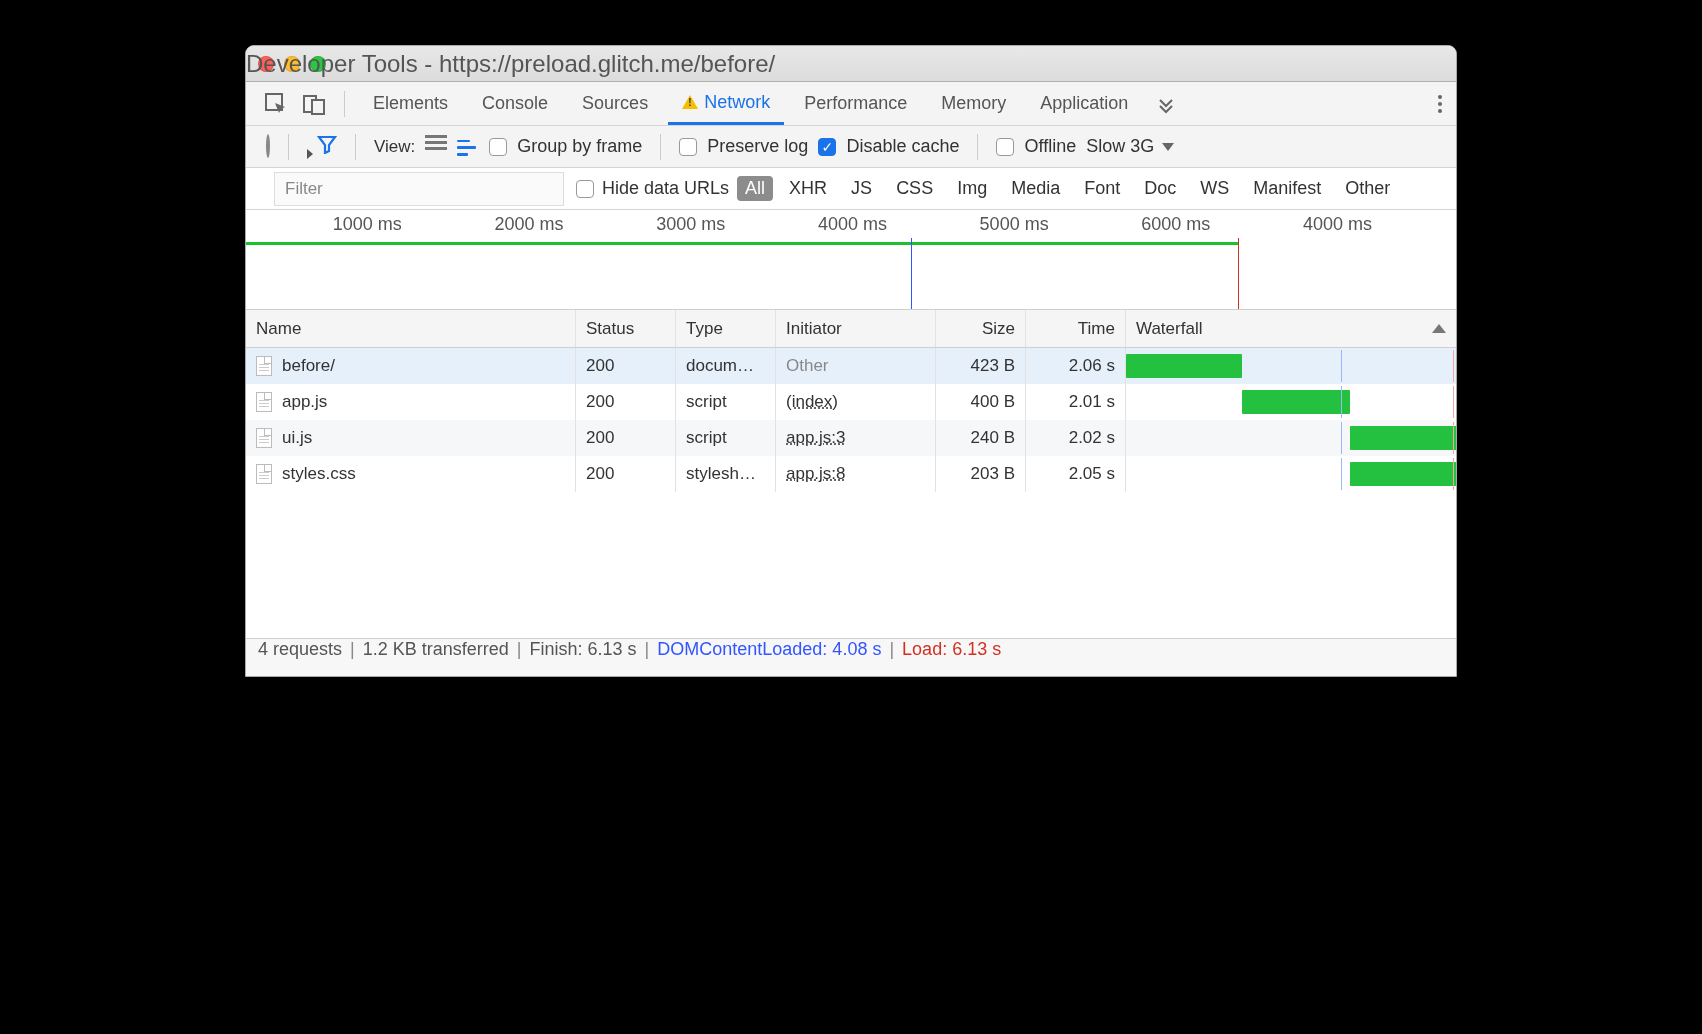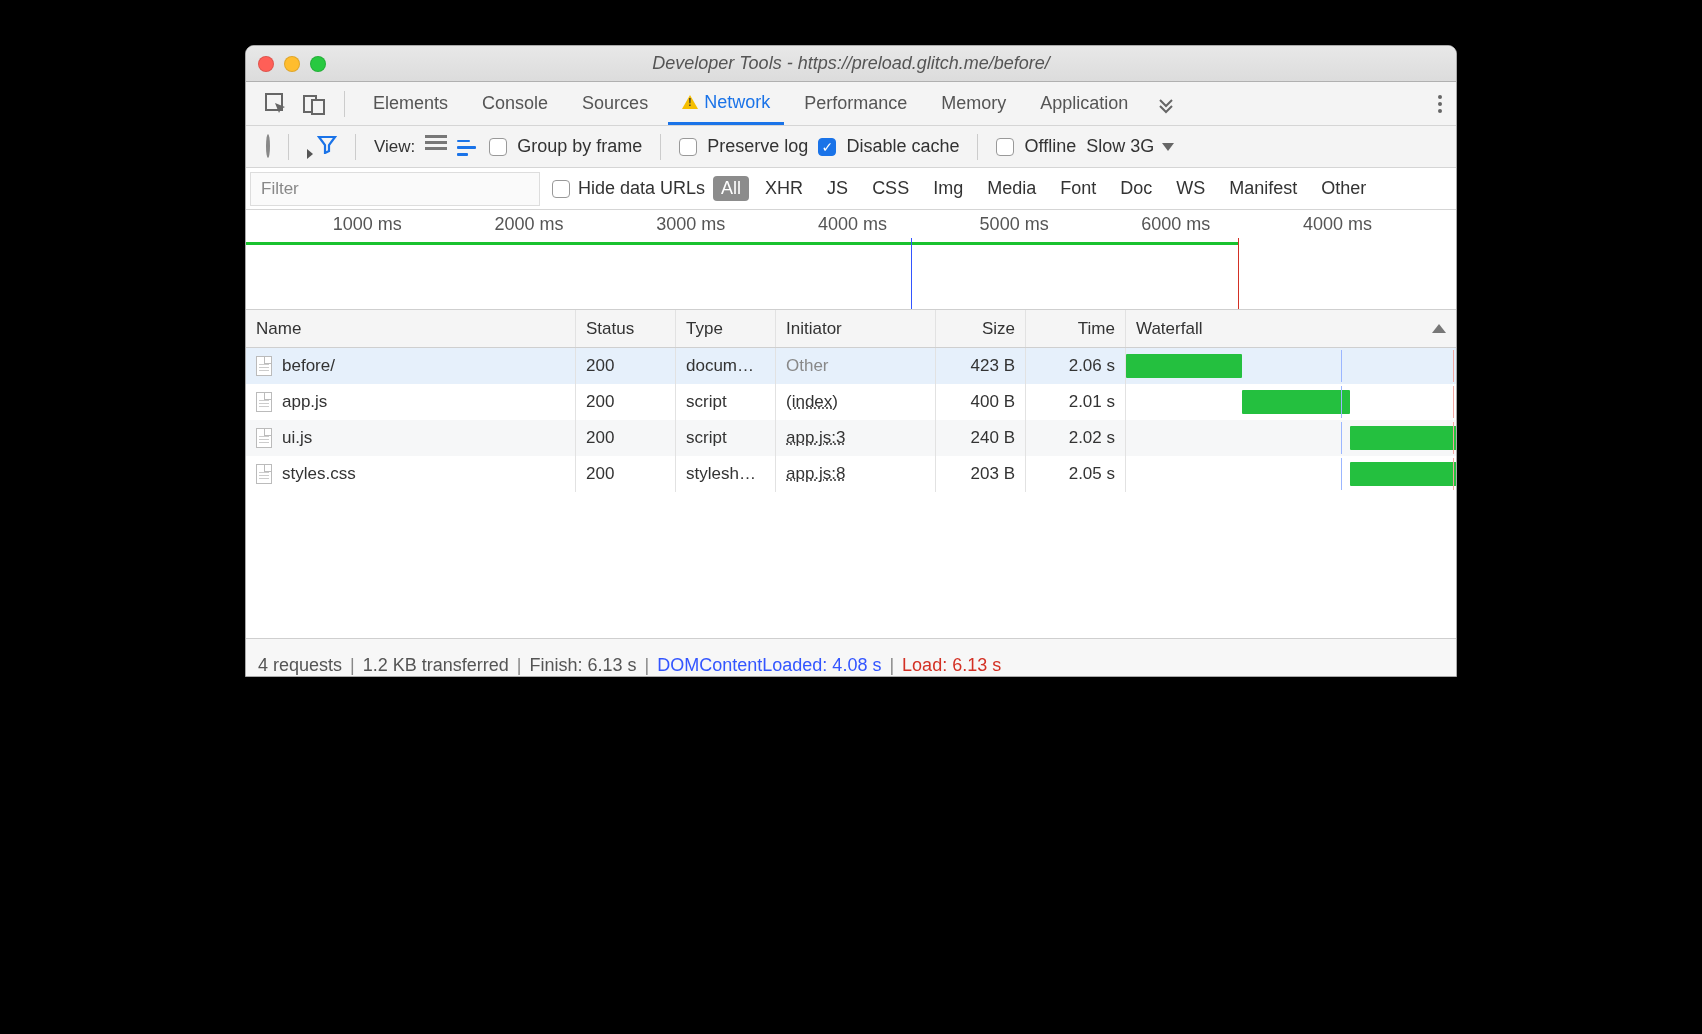--- a/index.html
+++ b/index.html
@@ -37,24 +37,23 @@
   }
   .traffic-lights { display: flex; gap: 10px; }
   .traffic-light {
     width: 16px; height: 16px; border-radius: 50%;
     border: 1px solid rgba(0,0,0,0.12);
   }
   .tl-close { background:#ff5f57; }
   .tl-min { background:#ffbd2e; }
   .tl-max { background:#28c940; }
   .titlebar .title {
-    position: absolute; left: 0; right: 0; text-align: center;
-    font-size: 18px; color:#555;
+    position: absolute; left: 0; right: 0; text-align: left;
+    font-size: 24px; color:#555;
     pointer-events: none;
-    font-style: italic;
   }
 
   
   .tabbar {
     display: flex;
     align-items: center;
     height: 44px;
     border-bottom: 1px solid #d5d5d5;
     background: #f4f4f4;
     padding: 0 8px;
@@ -127,20 +126,21 @@
     width:0; height:0; border-left:6px solid transparent; border-right:6px solid transparent;
     border-top:8px solid #666;
   }
   .t-text { color:#333; }
 
   
   .filterbar {
     display:flex; align-items:center; height:42px;
     border-bottom:1px solid #d5d5d5;
     background:#fff;
+    padding-left:24px;
   }
   .filter-input {
     width: 290px; height:34px; margin:4px 0 4px 4px;
     padding: 0 10px;
     border:1px solid #ddd; background:#fafafa;
     font-size:17px; color:#333;
   }
   .filter-input::placeholder { color:#888; }
   .filterchips { display:flex; align-items:center; gap:8px; margin-left:12px; }
   .chip { font-size:18px; color:#333; padding:2px 8px; border-radius:4px;text-align:center; }
@@ -192,21 +192,21 @@
   .initiator-link { color:#333; text-decoration:underline dotted; }
   .initiator-other { color:#888; }
   .num-cell { justify-content:flex-end !important; }
   .waterfall-cell { position:relative; padding:0 !important; }
   .wf-track { position:absolute; left:0; right:0; top:6px; bottom:6px; }
   .wf-bar { position:absolute; top:0; bottom:0; background:#24c03f; border-radius:1px; }
   .wf-marker { position:absolute; top:-4px; bottom:-4px; width:1px; }
 
   
   .statusbar {
-    height:38px; display:flex; align-items:flex-end;
+    height:38px; display:flex; align-items:flex-start;
     padding: 0 12px;
     border-top:1px solid #cfcfcf;
     background:#f7f7f7;
     font-size:18px; color:#555;
     gap: 8px;
   }
   .statusbar .sep { color:#888; }
   .status-dcl { color:#3355ff; }
   .status-load { color:#d33024; }
 </style>

